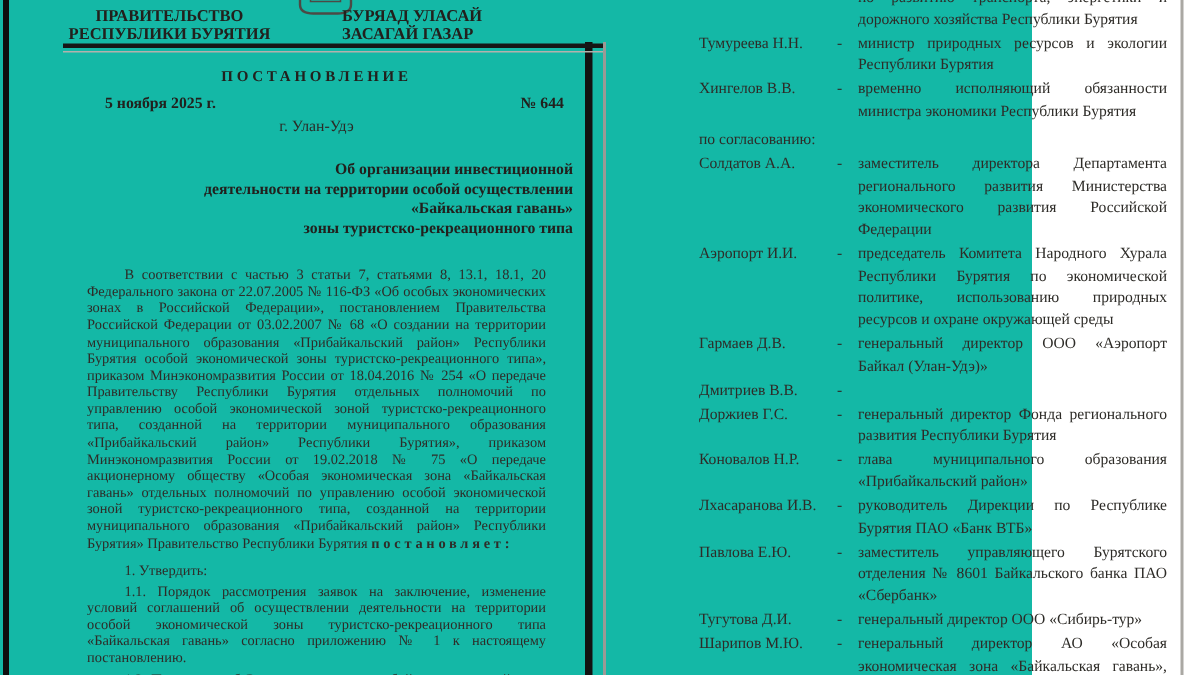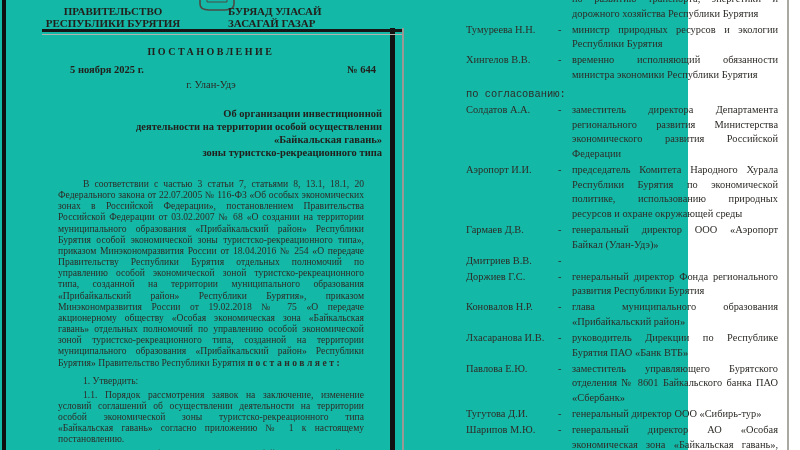--- a/index.html
+++ b/index.html
@@ -40,21 +40,21 @@
   .body-text p.space-above{margin-top:7px;}
   .resolves{font-weight:bold;letter-spacing:2.5px;white-space:nowrap;}
 
   
   .right-page{position:absolute;left:466px;top:-8px;width:312px;
     font-size:10.4px;line-height:14.6px;color:#2e2c28;}
   .member-row{display:flex;margin-bottom:1.5px;}
   .m-name{width:92px;flex:none;}
   .m-dash{width:14px;flex:none;}
   .m-role{flex:1;text-align:justify;}
-  .approval-note{margin:4px 0 2px 0;font-family:Liberation Mono, monospace;}
+  .approval-note{margin:4px 0 2px 0;}
 </style>
 </head>
 <body>
 
 <div class="screen">
 
   <div class="scan-edge-left"></div>
   <div class="page-divider-black"></div>
   <div class="page-divider-gray"></div>
   <div class="page-edge-right"></div>

